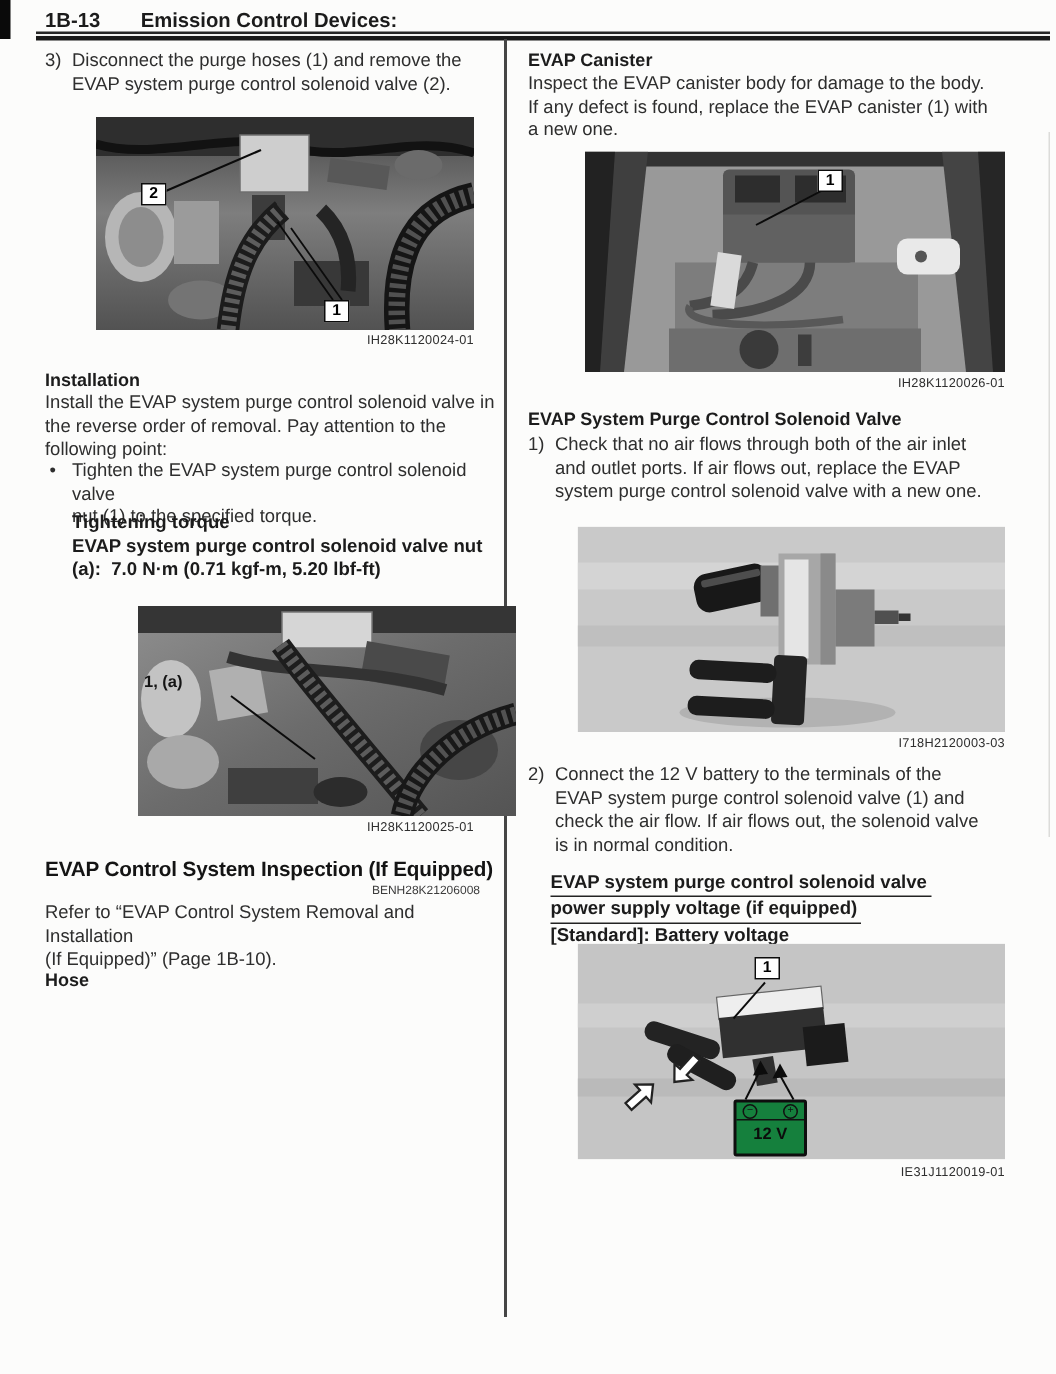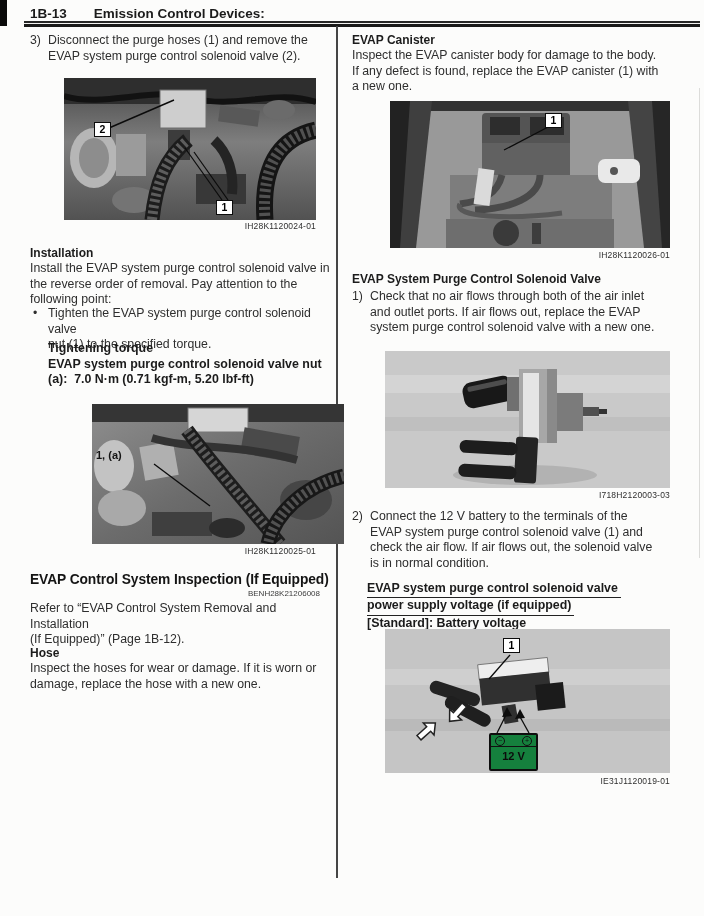--- a/index.html
+++ b/index.html
@@ -136,25 +136,23 @@
       <ellipse cx="135" cy="124" rx="18" ry="10" fill="#2c2c2c"></ellipse>
       <line x1="62" y1="60" x2="118" y2="102" stroke="#0b0b0b" stroke-width="1.3"></line>
     </svg>
     <div class="figlabel" style="left:32px;top:45px;">1, (a)</div>
   </div>
   <div class="cap" style="left:64px;top:546px;width:252px;">IH28K1120025-01</div>
 
   <div class="h1" style="left:30px;top:572px;width:308px;">EVAP Control System Inspection (If Equipped)</div>
   <div class="code" style="left:30px;top:589px;width:290px;">BENH28K21206008</div>
   <div class="txt abs" style="left:30px;top:601px;width:304px;">Refer to “EVAP Control System Removal and Installation
-(If Equipped)” (Page 1B-12).</div>
+(If Equipped)” (Page 1B-10).</div>
 
   <div class="h2" style="left:30px;top:646px;">Hose</div>
-  <div class="txt abs" style="left:30px;top:661px;width:304px;">Inspect the hoses for wear or damage. If it is worn or
-damage, replace the hose with a new one.</div>
 
   <div class="h2" style="left:352px;top:33px;">EVAP Canister</div>
   <div class="txt abs" style="left:352px;top:48px;width:336px;">Inspect the EVAP canister body for damage to the body.
 If any defect is found, replace the EVAP canister (1) with
 a new one.</div>
 
   <div class="fig" style="left:390px;top:101px;width:280px;height:147px;">
     <svg viewBox="0 0 280 147">
       <rect width="280" height="147" fill="#999999"></rect>
       <rect width="280" height="10" fill="#323232"></rect>

